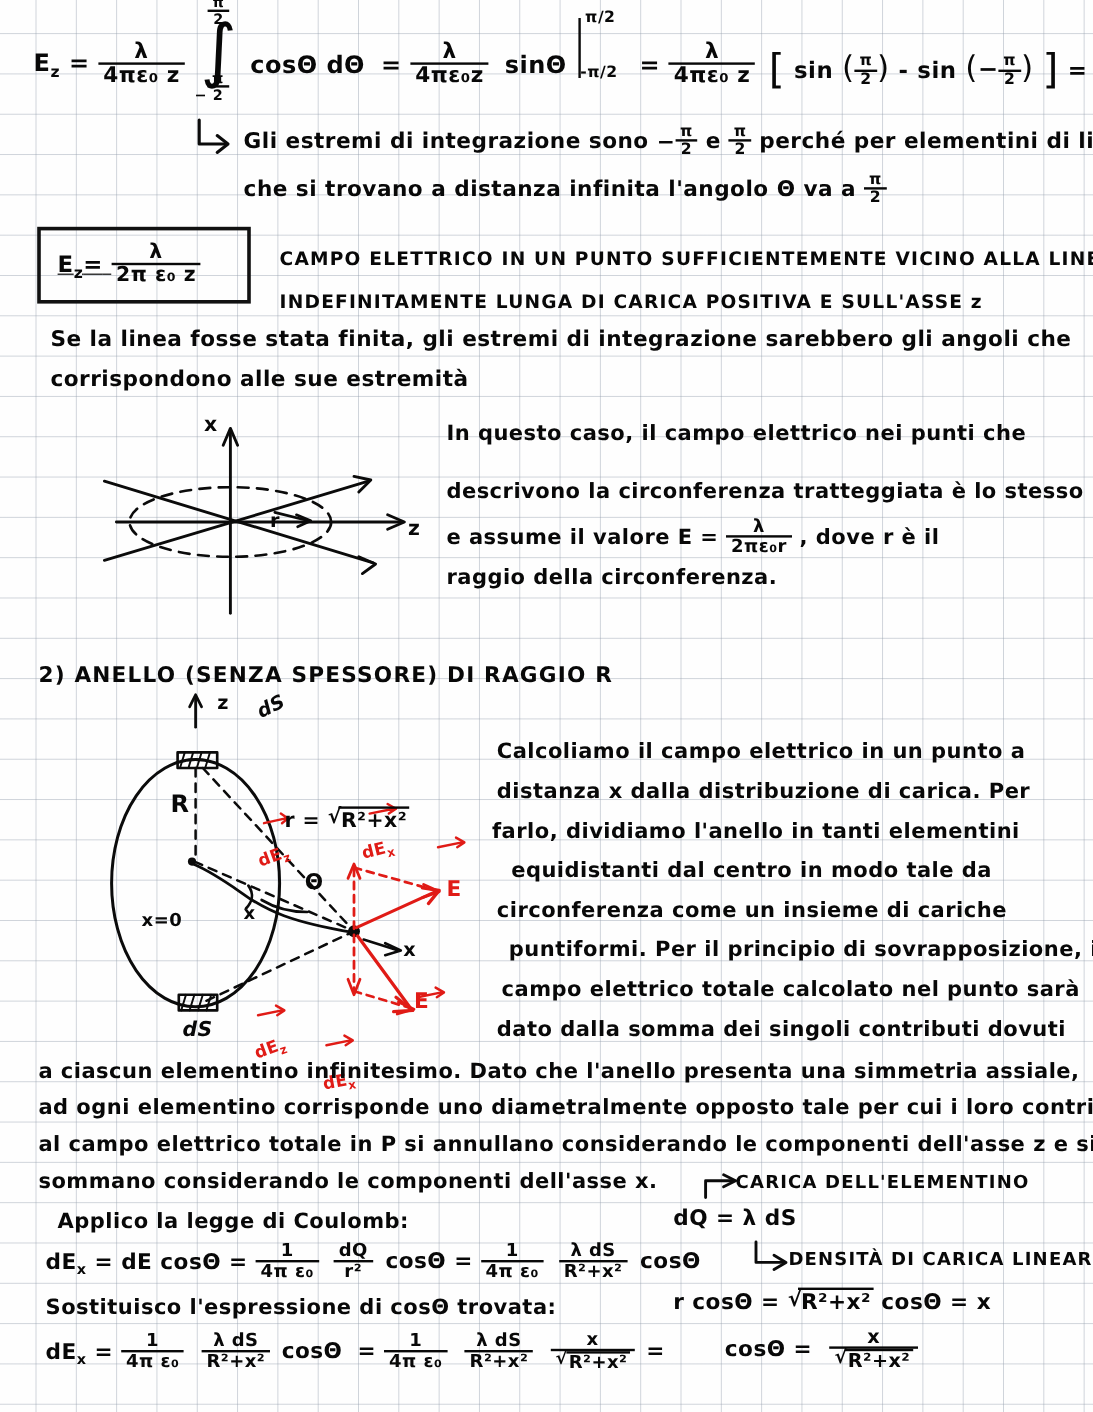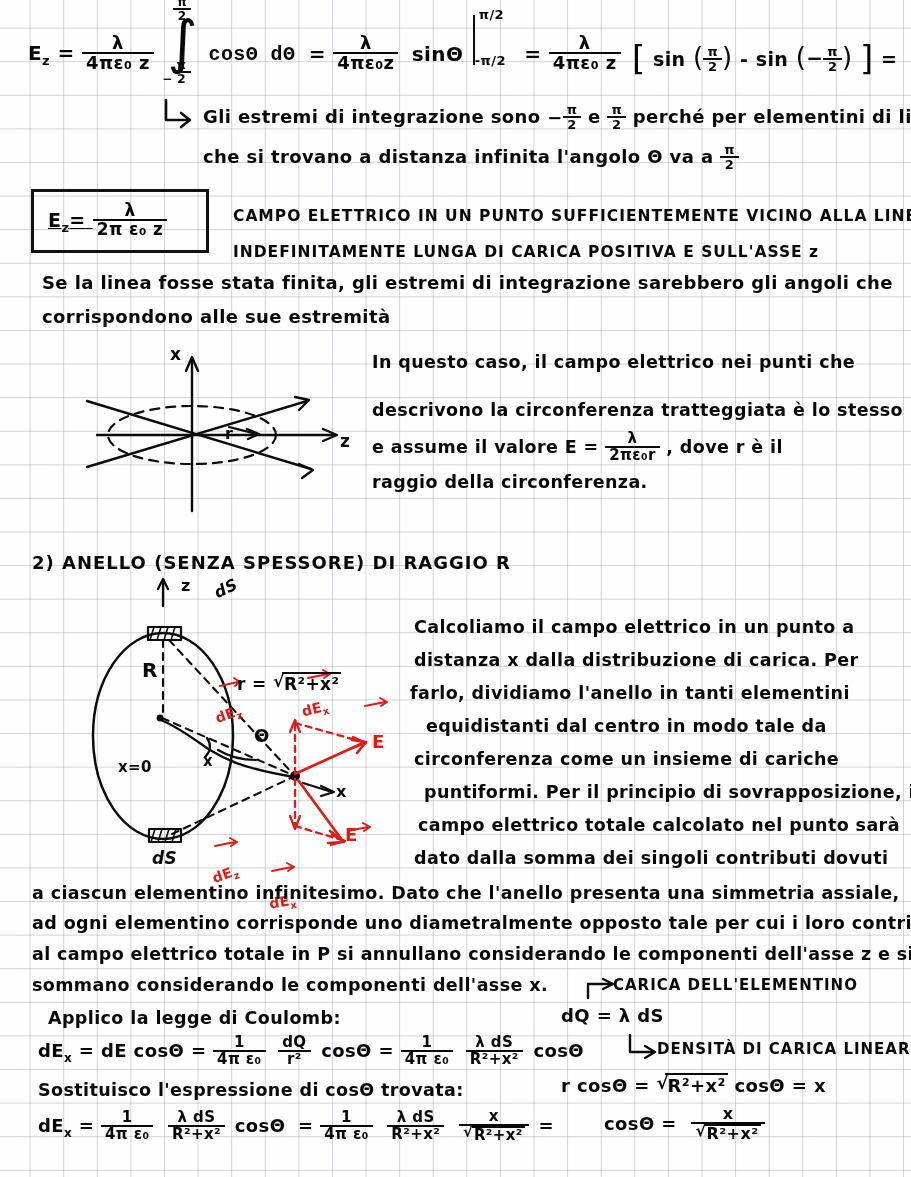--- a/index.html
+++ b/index.html
@@ -64,21 +64,21 @@
         <span class="num">π</span>
         <span class="den">2</span>
       </span>
       <span style="position:absolute;left:1px;top:34px;font-size:12px;">
         <span style="position:relative;top:6px;">−</span><span class="frac" style="font-size:12px;">
           <span class="num">π</span>
           <span class="den">2</span>
         </span>
       </span>
     </span>
-    <span style="display:inline-block;vertical-align:middle;margin-left:10px;font-family:Liberation Mono, monospace;">cosΘ dΘ</span>
+    <span style="display:inline-block;vertical-align:middle;margin-left:10px;">cosΘ dΘ</span>
     <span style="display:inline-block;vertical-align:middle;margin-left:6px;">=</span>
     <span class="frac" style="font-size:18px;">
       <span class="num">λ</span>
       <span class="den">4πε₀z</span>
     </span>
     <span style="display:inline-block;vertical-align:middle;margin-left:6px;">sinΘ</span>
     
     <span style="display:inline-block;vertical-align:middle;position:relative;width:46px;height:50px;">
       <span style="position:absolute;left:2px;top:-14px;width:2.4px;height:50px;background:#0b0b0b;"></span>
       <span style="position:absolute;left:8px;top:-22px;font-size:13px;">π/2</span>

